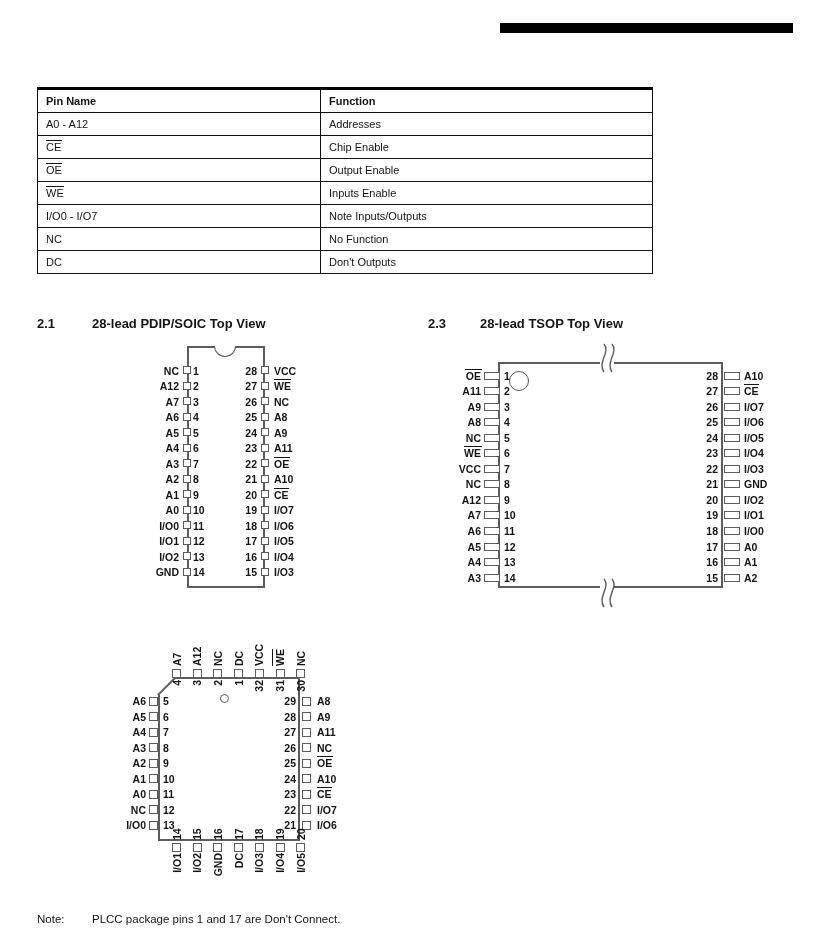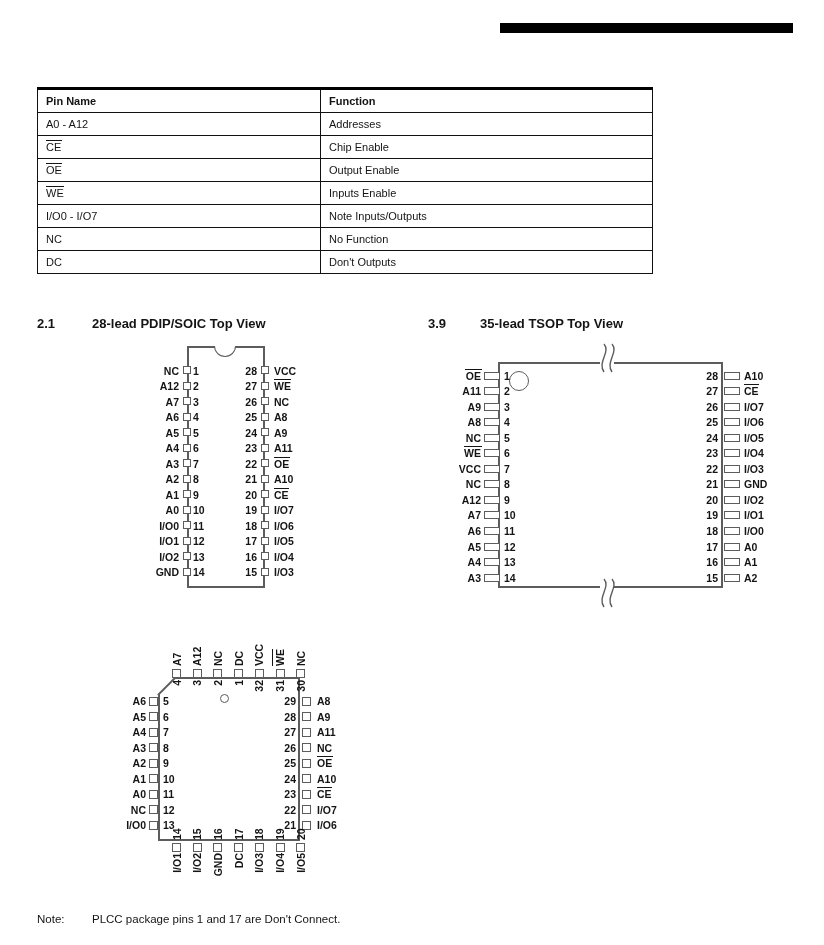--- a/index.html
+++ b/index.html
@@ -84,21 +84,21 @@
           <td>Don't Outputs</td>
         </tr>
       </tbody>
   </table>
 
   <div class="h2" id="h2-pdip" style="left:37px;top:316px;">
     <span class="num">2.1</span><span>28-lead PDIP/SOIC Top View</span>
   </div>
 
   <div class="h2" id="h2-tsop" style="left:428px;top:316px;">
-    <span class="num">3.9</span><span>35-lead TSOP Top View</span>
+    <span class="num">2.3</span><span>28-lead TSOP Top View</span>
   </div>
 
 
   <div class="diag" id="pdip-diagram">
     <div class="body" style="left:187px;top:346px;width:78px;height:242px;"></div>
     <div class="notch"></div>
   <div class="lbl" style="left: 96px; top: 364.5px; width: 83px; text-align: right;">NC</div>
       <div class="sq" style="left: 183px; top: 366px;"></div>
       <div class="lbl" style="left: 193px; top: 364.5px;">1</div>
       <div class="lbl" style="left: 96px; top: 380px; width: 83px; text-align: right;">A12</div>

